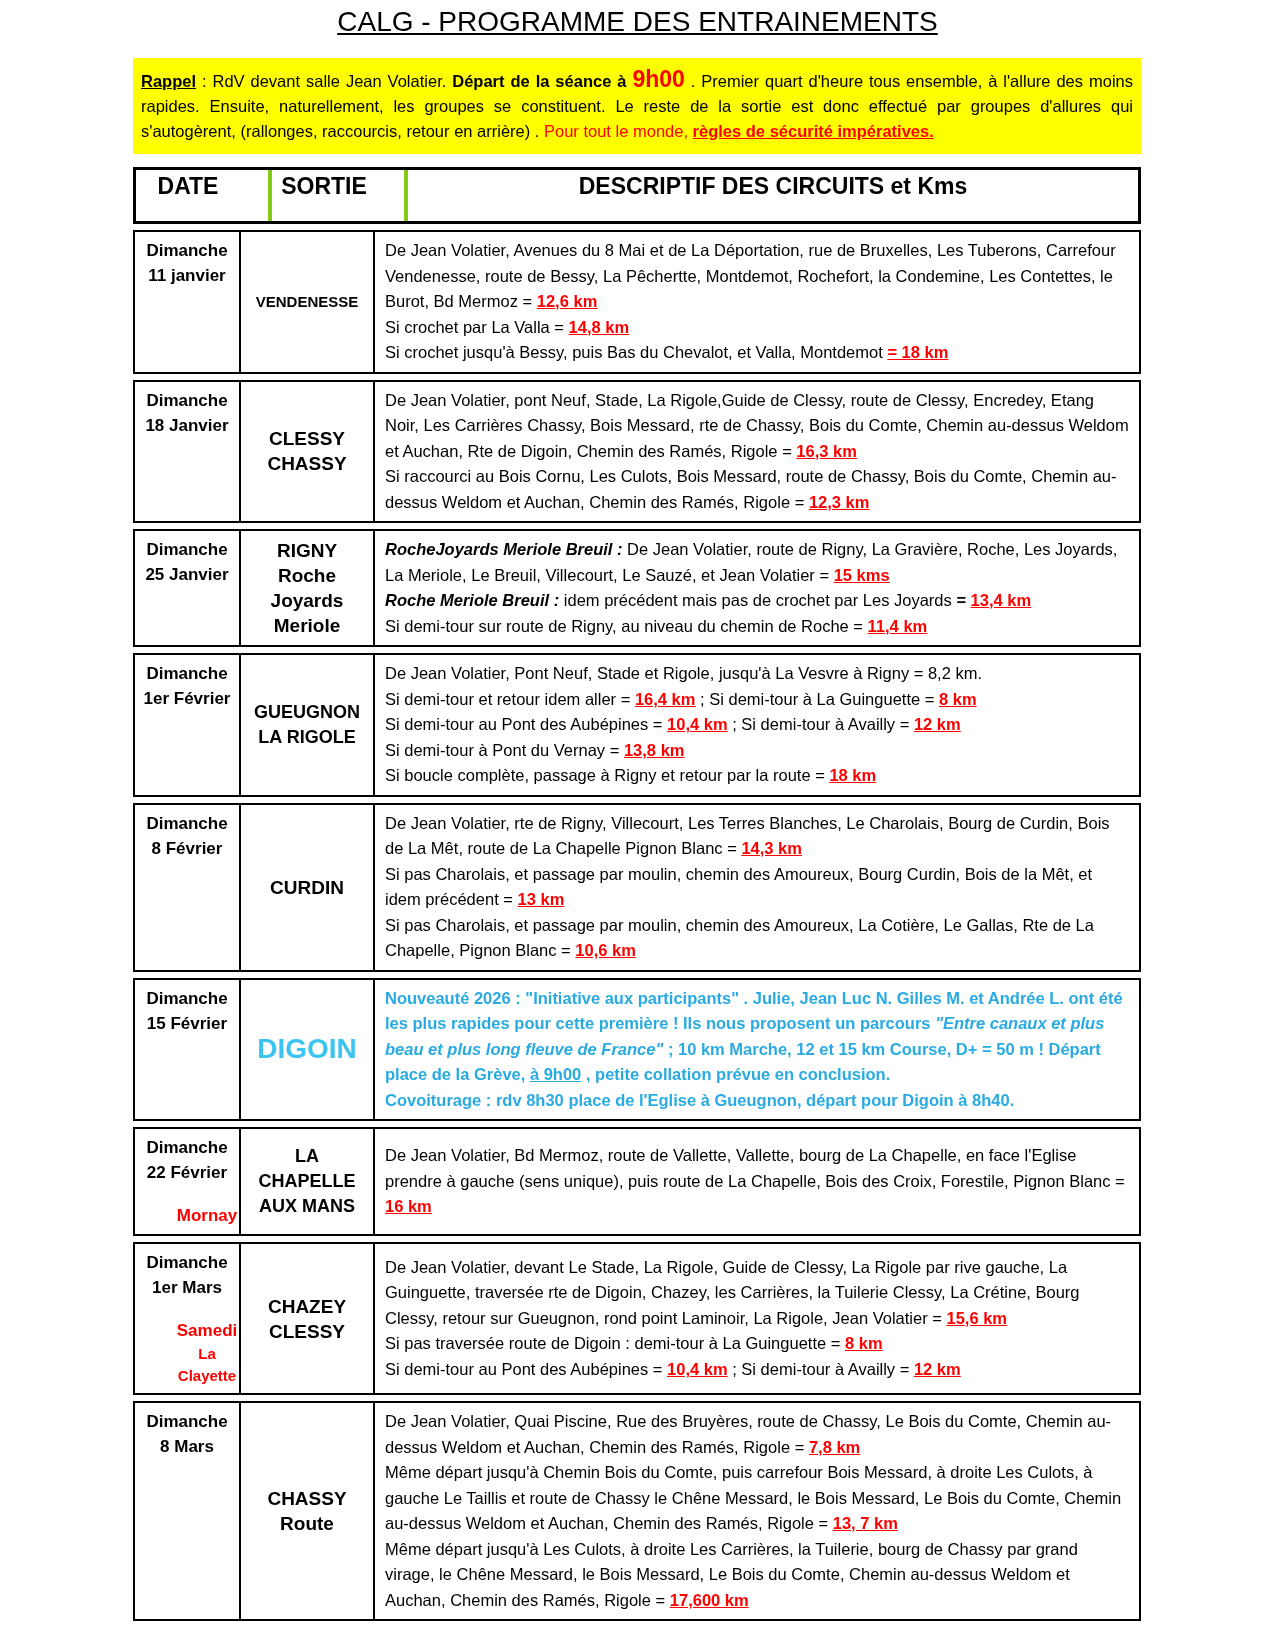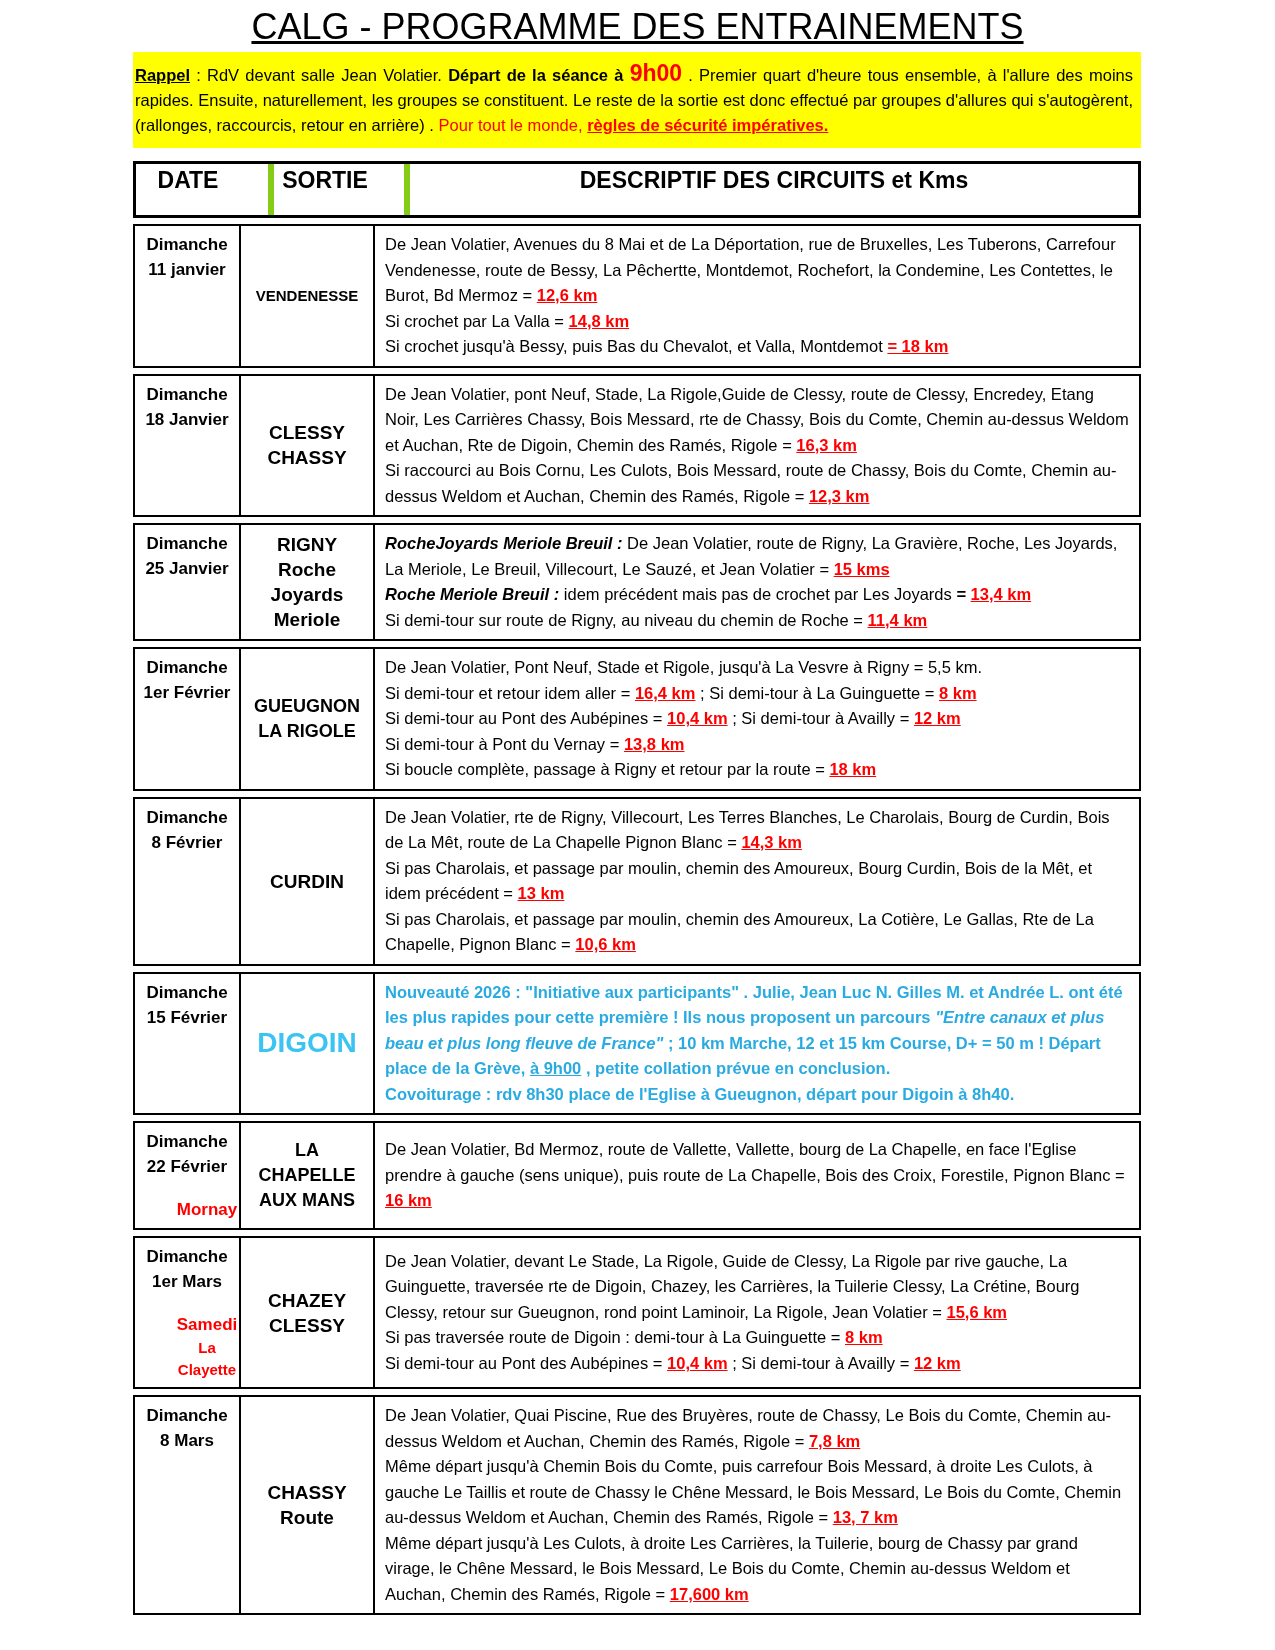--- a/index.html
+++ b/index.html
@@ -3,43 +3,43 @@
 <meta charset="utf-8">
 <style>
   html,body{margin:0;padding:0;background:#ffffff;}
   body{
     width:1275px;min-height:1650px;
     font-family:"Liberation Sans","DejaVu Sans",sans-serif;
     color:#000;
   }
   .page{width:1275px;min-height:1650px;position:relative;padding-top:4px;box-sizing:border-box;}
   .title{
-    font-size:36px;font-weight:400;text-align:center;
-    text-decoration:underline;margin:2px 0 4px 0;letter-spacing:0px;
+    font-size:28px;font-weight:400;text-align:center;
+    text-decoration:underline;margin:2px 0 20px 0;letter-spacing:0px;
   }
   .content{width:1008px;margin-left:133px;}
   .notice{
-    background:var(--yellow);padding:9px 8px 10px 2px;
+    background:var(--yellow);padding:9px 8px 10px 8px;
     font-size:16.5px;line-height:25px;text-align:justify;
   }
   .n-bu{font-weight:bold;text-decoration:underline;}
   .n-b{font-weight:bold;}
   .n-rbig{color:var(--red);font-weight:bold;font-size:23px;}
   .n-r{color:var(--red);}
   .n-rbu{color:var(--red);font-weight:bold;text-decoration:underline;}
 
   .tbl-header{
     display:grid;grid-template-columns:104px 136px 1fr;
     border:3px solid #000;margin-top:13px;
   }
   .hcell{
     font-weight:bold;font-size:23px;text-align:center;
     padding:3px 0 21px 0;
   }
-  .hcell + .hcell{border-left:6px solid #84cc16;margin-left:28px;}
+  .hcell + .hcell{border-left:4px solid #84cc16;margin-left:28px;}
 
   .trow{
     display:grid;grid-template-columns:104px 136px 1fr;
     border:2px solid #000;margin-top:6px;
   }
   .date-cell{
     display:flex;flex-direction:column;align-items:center;justify-content:flex-start;
     text-align:center;font-weight:bold;font-size:17px;line-height:25px;
     padding:6px 4px;
   }
@@ -126,21 +126,21 @@
         <div class="trow">
           <div class="date-cell">
             <div>Dimanche</div>
             <div>1er Février</div>
           </div>
           <div class="sortie-cell sz-md">
             <div>GUEUGNON</div>
             <div>LA RIGOLE</div>
           </div>
           <div class="desc-cell">
-            <p class="desc-par"><span>De Jean Volatier, Pont Neuf, Stade et Rigole, jusqu'à La Vesvre à Rigny = 5,5 km.</span></p>
+            <p class="desc-par"><span>De Jean Volatier, Pont Neuf, Stade et Rigole, jusqu'à La Vesvre à Rigny = 8,2 km.</span></p>
             <p class="desc-par"><span>Si demi-tour et retour  idem aller = </span><span class="s-r">16,4 km</span><span>  ; Si demi-tour à La Guinguette = </span><span class="s-r">8 km </span></p>
             <p class="desc-par"><span>Si demi-tour au Pont des Aubépines = </span><span class="s-r">10,4 km</span><span> ; Si demi-tour à Availly = </span><span class="s-r">12 km</span></p>
             <p class="desc-par"><span>Si demi-tour à Pont du Vernay = </span><span class="s-r">13,8 km </span></p>
             <p class="desc-par"><span>Si boucle complète, passage à Rigny et retour par la route = </span><span class="s-r">18 km</span></p>
           </div>
         </div>
         <div class="trow">
           <div class="date-cell">
             <div>Dimanche</div>
             <div>8 Février</div>

